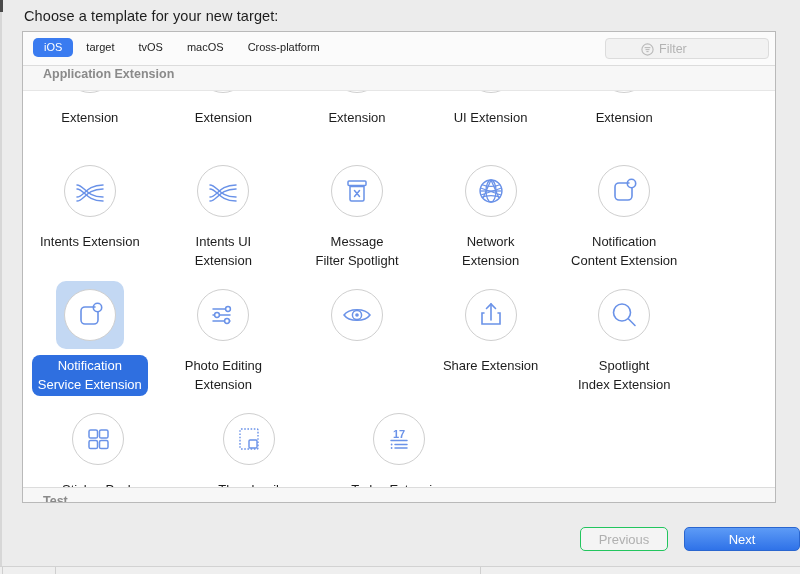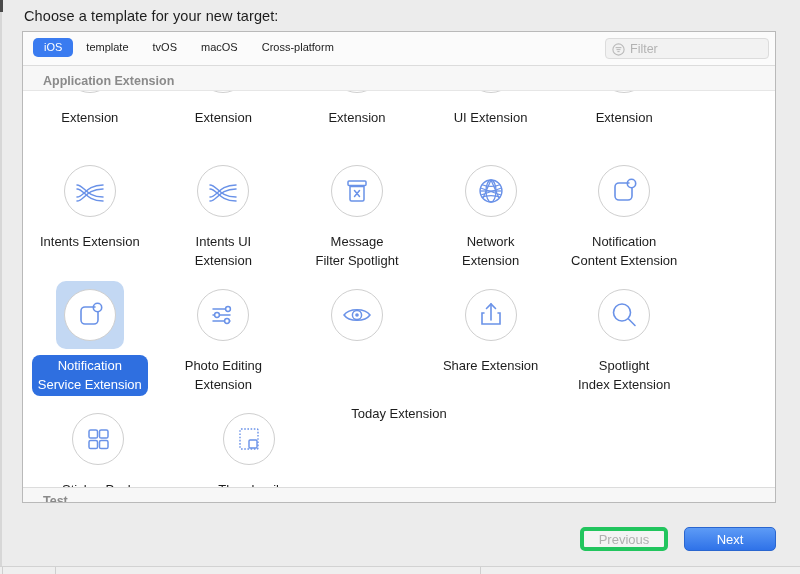--- a/index.html
+++ b/index.html
@@ -91,20 +91,21 @@
   .filter-wrap {
     position: absolute;
     right: 6px; top: 6px;
     width: 164px; height: 21px;
     background: #f2f2f2;
     border: 1px solid #dcdcdc;
     border-radius: 4px;
     box-sizing: border-box;
     display: flex;
     align-items: center;
+    padding-left: 29px;
   }
   .filter-icon {
     margin-left: 6px;
     width: 13px; height: 13px;
     flex: 0 0 auto;
     opacity: 0.55;
   }
   .filter-placeholder {
     margin-left: 5px;
     font-size: 12.5px;
@@ -117,21 +118,21 @@
     position: absolute;
     left: 0;
     width: 752px; height: 25px;
     background: #f7f7f7;
     border-bottom: 1px solid #e6e6e6;
     box-sizing: border-box;
   }
   .section-head.top { top: 34px; }
   .section-head-label {
     position: absolute;
-    left: 20px; top: 8px;
+    left: 20px; top: 1px;
     font-size: 12.5px;
     font-weight: bold;
     color: #8a8a8a;
     white-space: nowrap;
   }
   .section-head.bottom {
     top: 455px;
     background: #f7f7f7;
     border-top: 1px solid #dcdcdc;
     border-bottom: none;
@@ -221,26 +222,26 @@
     left: 22px; top: 527px;
     width: 110px; height: 24px;
     background: linear-gradient(#ffffff, #fbfbfb);
     border: 1px solid #c6c6c6;
     color: #1d1d1d;
   }
   .btn-previous {
     left: 580px; top: 527px;
     width: 88px; height: 24px;
     background: #f4f4f4;
-    border: 4px solid #22c55e;
+    border: 1px solid #22c55e;
     color: #b0b0b0;
   }
   .btn-next {
     left: 684px; top: 527px;
-    width: 92px; height: 24px;
+    width: 116px; height: 24px;
     background: linear-gradient(#5d9bf6, #2f72e8);
     border: 1px solid #2a66cf;
     color: #ffffff;
   }
   .bottom-divider {
     position: absolute;
     left: 0; top: 566px;
     width: 800px; height: 1px;
     background: #d2d2d2;
   }
@@ -265,21 +266,21 @@
   <div class="window-edge-left"></div>
   <div class="window-edge-mark"></div>
 
   <div class="sheet-title">Choose a template for your new target:</div>
 
   <div class="panel">
 
     <div class="tabbar">
       <div class="tabs" id="tabs">
           <div class="tab active">iOS</div>
-          <div class="tab">template</div>
+          <div class="tab">target</div>
           <div class="tab">tvOS</div>
           <div class="tab">macOS</div>
           <div class="tab">Cross-platform</div>
         </div>
 
       <div class="filter-wrap">
         <span class="filter-icon">
           <svg viewBox="0 0 13 13" width="13" height="13">
             <circle cx="6.5" cy="6.5" r="5.6" fill="none" stroke="#8d8d8d" stroke-width="1.1"></circle>
             <line x1="3.6" y1="4.6" x2="9.4" y2="4.6" stroke="#8d8d8d" stroke-width="1.1"></line>
@@ -509,20 +510,34 @@
                       <rect x="8" y="7" width="18" height="20" rx="1" stroke-dasharray="1.6 1.6"></rect>
                       <rect x="17" y="18" width="8" height="8" rx="1"></rect>
                     </g>
                   </svg>
                 </div>
               </div>
               <div class="cell-label">Thumbnail
 Extension</div>
             </div>
             <div class="cell">
+              <div class="icon-slot">
+                <div class="icon-circle">
+                  <svg viewBox="0 0 34 34" width="34" height="34">
+                    <g fill="none" stroke="#6a92e8" stroke-width="1.5" stroke-linecap="round">
+                      <text x="17" y="16" font-family="Liberation Sans, sans-serif" font-size="11" font-weight="bold" fill="#6a92e8" stroke="none" text-anchor="middle">17</text>
+                      <path d="M9 18.5 h16"></path>
+                      <path d="M13 22.5 h12"></path>
+                      <path d="M13 26 h12"></path>
+                      <circle cx="9.6" cy="22.5" r="0.9" fill="#6a92e8" stroke="none"></circle>
+                      <circle cx="9.6" cy="26" r="0.9" fill="#6a92e8" stroke="none"></circle>
+                    </g>
+                  </svg>
+                </div>
+              </div>
               <div class="cell-label">Today Extension</div>
             </div>
           </div>
         </div>
     </div>
 
     <div class="section-head bottom">
       <div class="section-head-label">Test</div>
     </div>
 

